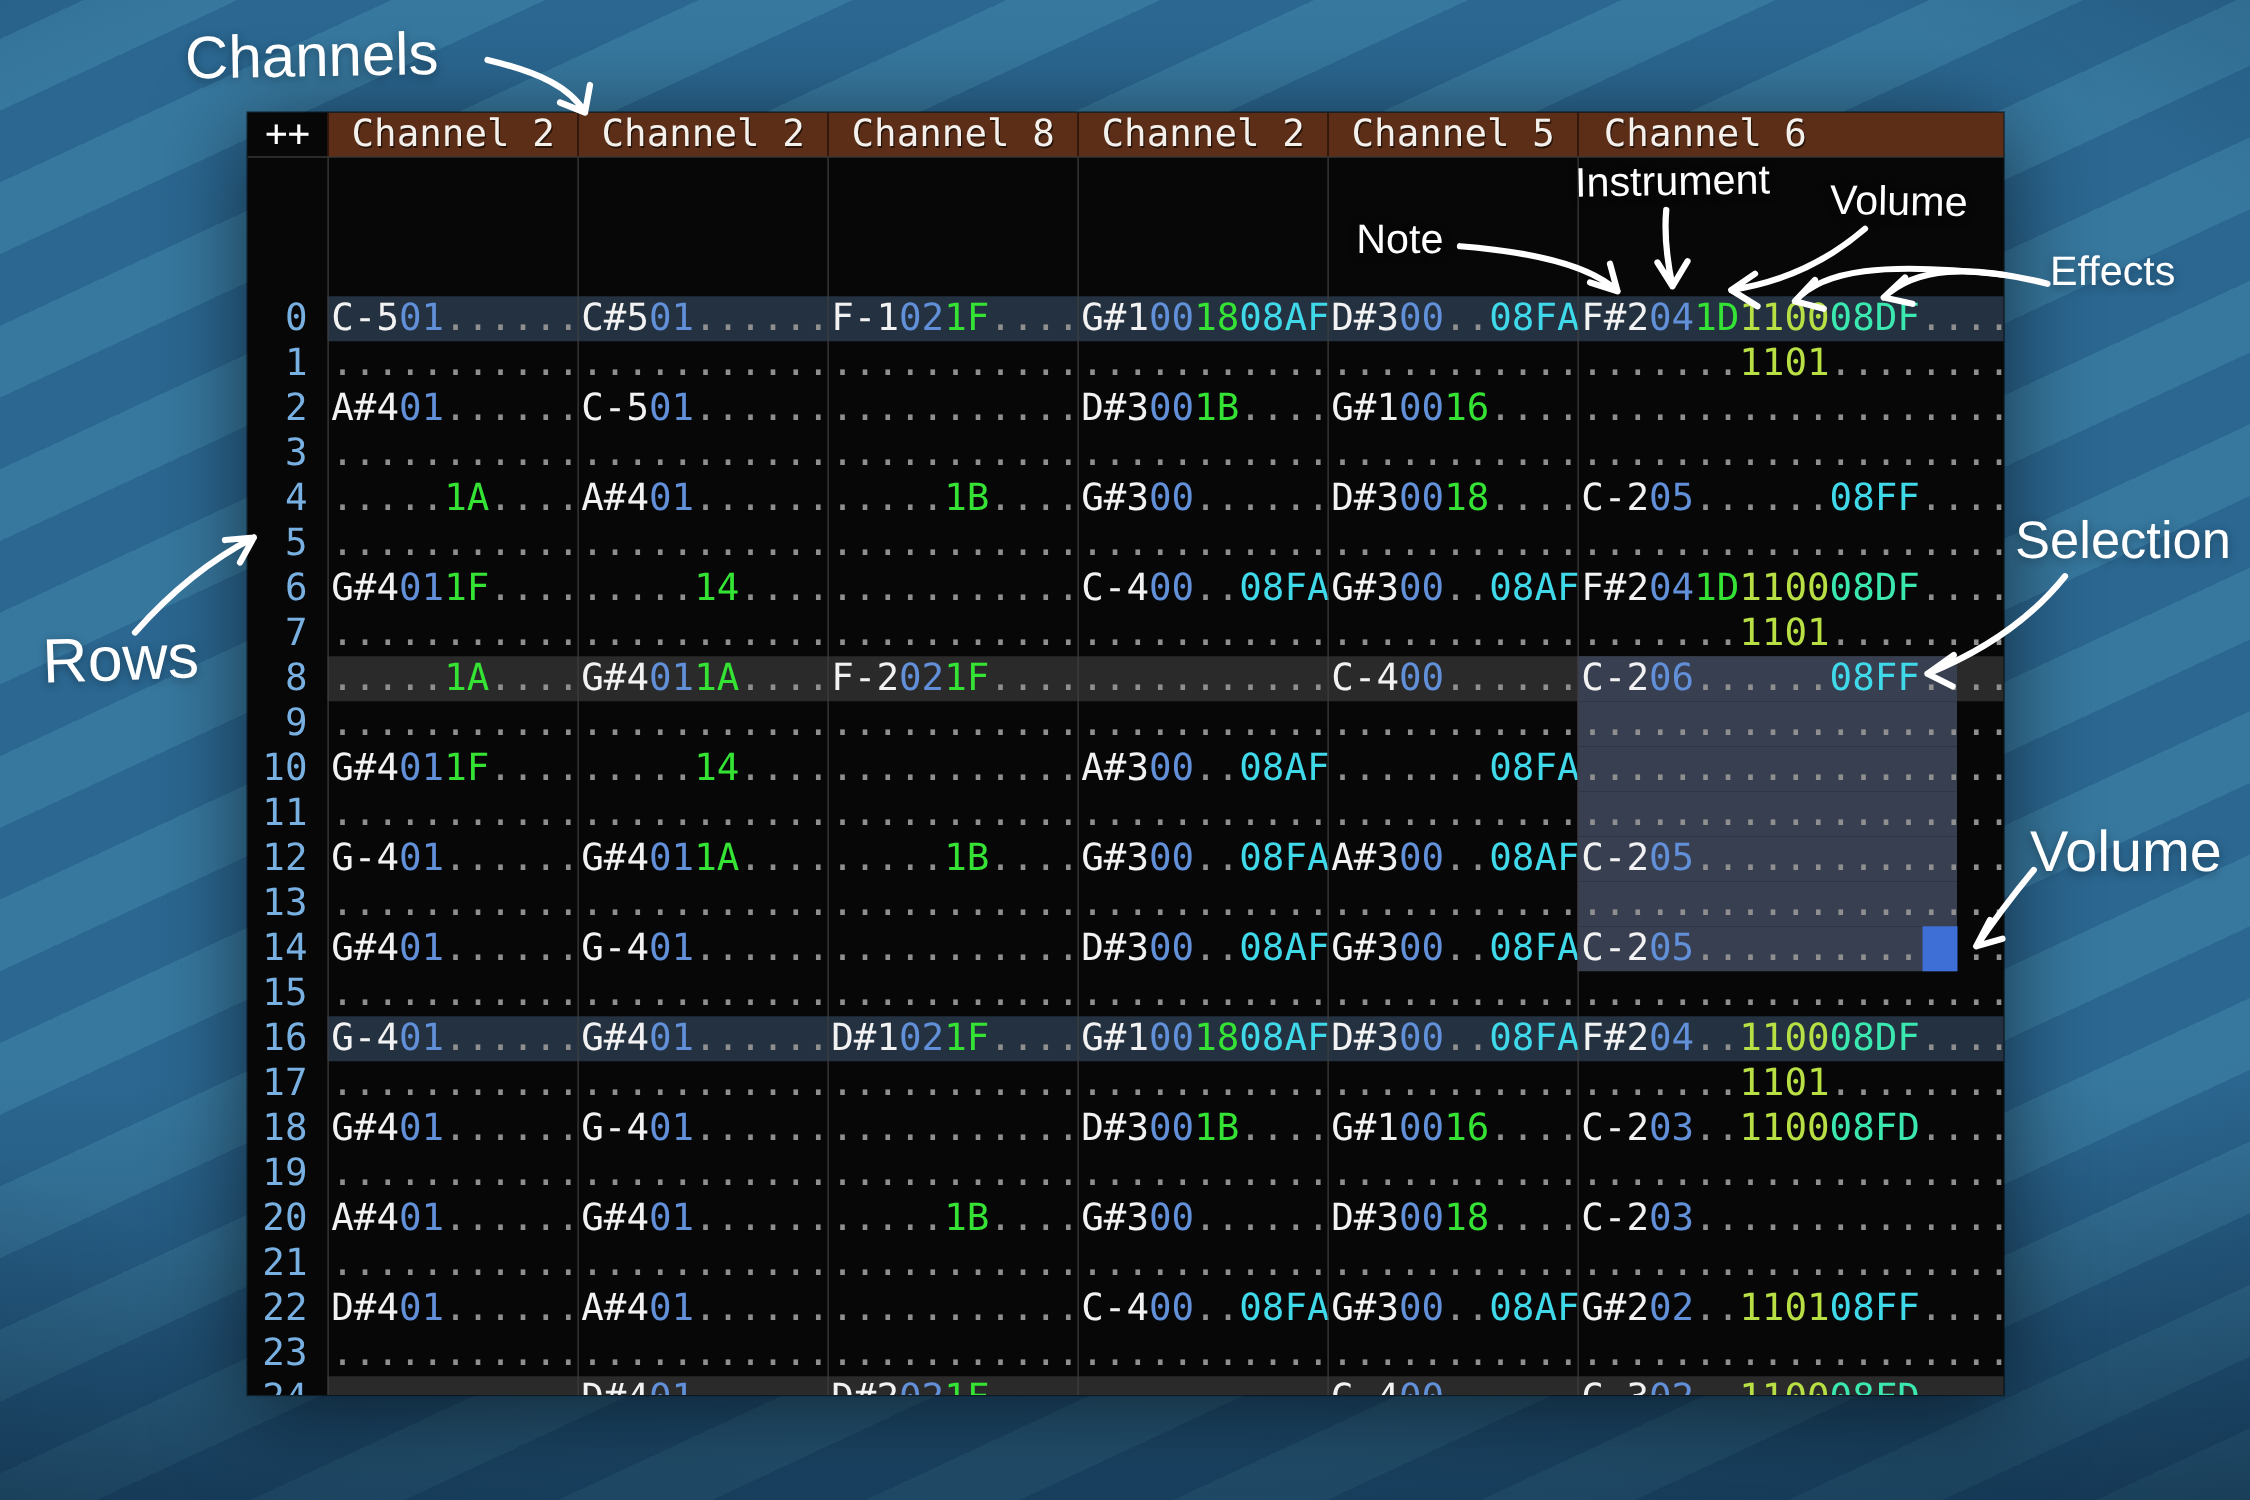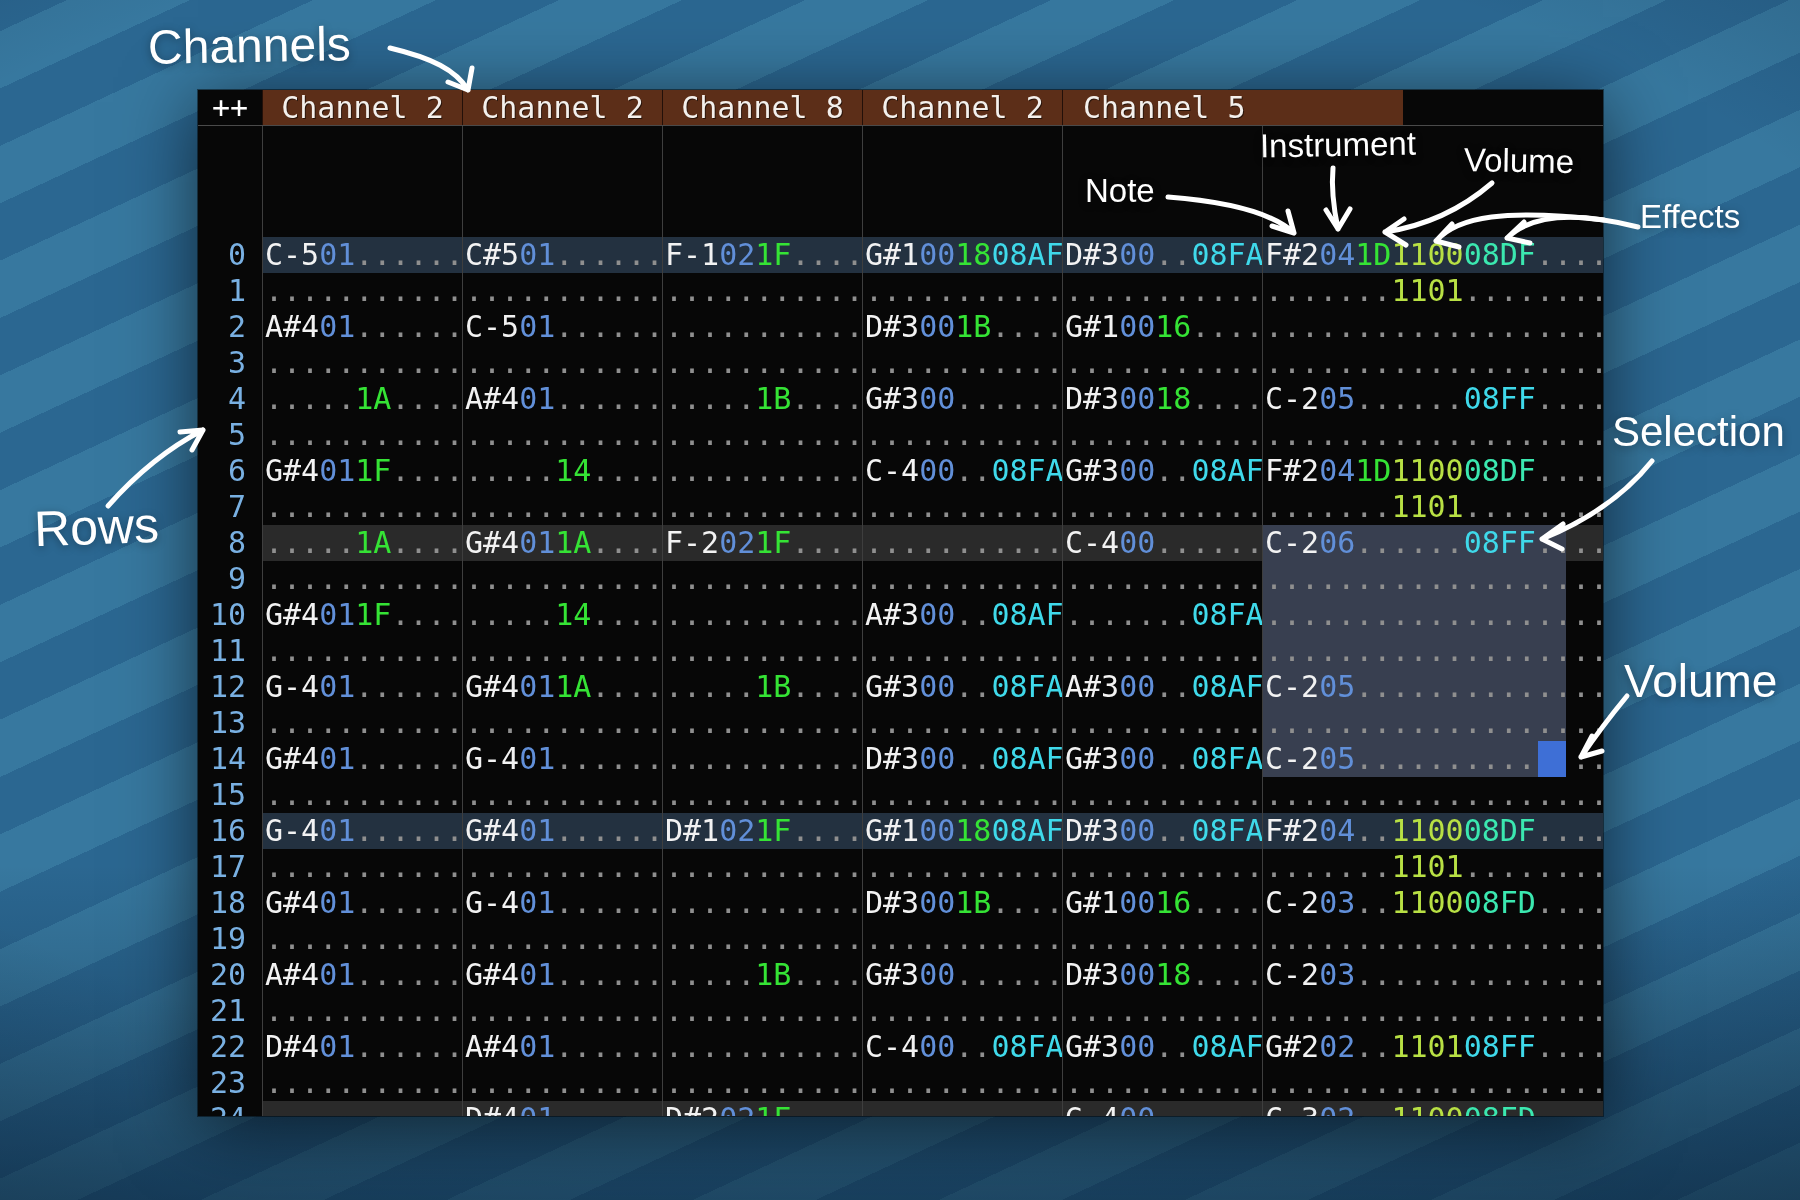--- a/index.html
+++ b/index.html
@@ -78,20 +78,21 @@
 <div class="vignette"></div>
 
 <div class="tracker">
   <div class="hdr">
     <div class="corner">++</div>
   <div class="chcell">Channel 2</div>
       <div class="chcell">Channel 2</div>
       <div class="chcell">Channel 8</div>
       <div class="chcell">Channel 2</div>
       <div class="chcell">Channel 5</div>
+      <div class="chcell">Channel 6</div>
     </div>
   <div id="rows">
       <div class="prow"><div class="rnum">0</div><div class="chans h2"><div class="cell"><span style="color: rgb(242, 242, 242);">C-5</span><span style="color: rgb(97, 143, 216);">01</span><span style="color: rgb(143, 143, 143);">..</span><span style="color: rgb(143, 143, 143);">....</span></div><div class="cell"><span style="color: rgb(242, 242, 242);">C#5</span><span style="color: rgb(97, 143, 216);">01</span><span style="color: rgb(143, 143, 143);">..</span><span style="color: rgb(143, 143, 143);">....</span></div><div class="cell"><span style="color: rgb(242, 242, 242);">F-1</span><span style="color: rgb(97, 143, 216);">02</span><span style="color: rgb(53, 227, 53);">1F</span><span style="color: rgb(143, 143, 143);">....</span></div><div class="cell"><span style="color: rgb(242, 242, 242);">G#1</span><span style="color: rgb(97, 143, 216);">00</span><span style="color: rgb(53, 227, 53);">18</span><span style="color: rgb(63, 217, 234);">08AF</span></div><div class="cell"><span style="color: rgb(242, 242, 242);">D#3</span><span style="color: rgb(97, 143, 216);">00</span><span style="color: rgb(143, 143, 143);">..</span><span style="color: rgb(63, 217, 234);">08FA</span></div><div class="cell c6"><span style="color: rgb(242, 242, 242);">F#2</span><span style="color: rgb(97, 143, 216);">04</span><span style="color: rgb(53, 227, 53);">1D</span><span style="color: rgb(184, 224, 68);">1100</span><span style="color: rgb(59, 232, 176);">08DF</span><span style="color: rgb(143, 143, 143);">....</span></div></div></div>
       <div class="prow"><div class="rnum">1</div><div class="chans"><div class="cell"><span style="color: rgb(143, 143, 143);">...</span><span style="color: rgb(143, 143, 143);">..</span><span style="color: rgb(143, 143, 143);">..</span><span style="color: rgb(143, 143, 143);">....</span></div><div class="cell"><span style="color: rgb(143, 143, 143);">...</span><span style="color: rgb(143, 143, 143);">..</span><span style="color: rgb(143, 143, 143);">..</span><span style="color: rgb(143, 143, 143);">....</span></div><div class="cell"><span style="color: rgb(143, 143, 143);">...</span><span style="color: rgb(143, 143, 143);">..</span><span style="color: rgb(143, 143, 143);">..</span><span style="color: rgb(143, 143, 143);">....</span></div><div class="cell"><span style="color: rgb(143, 143, 143);">...</span><span style="color: rgb(143, 143, 143);">..</span><span style="color: rgb(143, 143, 143);">..</span><span style="color: rgb(143, 143, 143);">....</span></div><div class="cell"><span style="color: rgb(143, 143, 143);">...</span><span style="color: rgb(143, 143, 143);">..</span><span style="color: rgb(143, 143, 143);">..</span><span style="color: rgb(143, 143, 143);">....</span></div><div class="cell c6"><span style="color: rgb(143, 143, 143);">...</span><span style="color: rgb(143, 143, 143);">..</span><span style="color: rgb(143, 143, 143);">..</span><span style="color: rgb(184, 224, 68);">1101</span><span style="color: rgb(143, 143, 143);">....</span><span style="color: rgb(143, 143, 143);">....</span></div></div></div>
       <div class="prow"><div class="rnum">2</div><div class="chans"><div class="cell"><span style="color: rgb(242, 242, 242);">A#4</span><span style="color: rgb(97, 143, 216);">01</span><span style="color: rgb(143, 143, 143);">..</span><span style="color: rgb(143, 143, 143);">....</span></div><div class="cell"><span style="color: rgb(242, 242, 242);">C-5</span><span style="color: rgb(97, 143, 216);">01</span><span style="color: rgb(143, 143, 143);">..</span><span style="color: rgb(143, 143, 143);">....</span></div><div class="cell"><span style="color: rgb(143, 143, 143);">...</span><span style="color: rgb(143, 143, 143);">..</span><span style="color: rgb(143, 143, 143);">..</span><span style="color: rgb(143, 143, 143);">....</span></div><div class="cell"><span style="color: rgb(242, 242, 242);">D#3</span><span style="color: rgb(97, 143, 216);">00</span><span style="color: rgb(53, 227, 53);">1B</span><span style="color: rgb(143, 143, 143);">....</span></div><div class="cell"><span style="color: rgb(242, 242, 242);">G#1</span><span style="color: rgb(97, 143, 216);">00</span><span style="color: rgb(53, 227, 53);">16</span><span style="color: rgb(143, 143, 143);">....</span></div><div class="cell c6"><span style="color: rgb(143, 143, 143);">...</span><span style="color: rgb(143, 143, 143);">..</span><span style="color: rgb(143, 143, 143);">..</span><span style="color: rgb(143, 143, 143);">....</span><span style="color: rgb(143, 143, 143);">....</span><span style="color: rgb(143, 143, 143);">....</span></div></div></div>
       <div class="prow"><div class="rnum">3</div><div class="chans"><div class="cell"><span style="color: rgb(143, 143, 143);">...</span><span style="color: rgb(143, 143, 143);">..</span><span style="color: rgb(143, 143, 143);">..</span><span style="color: rgb(143, 143, 143);">....</span></div><div class="cell"><span style="color: rgb(143, 143, 143);">...</span><span style="color: rgb(143, 143, 143);">..</span><span style="color: rgb(143, 143, 143);">..</span><span style="color: rgb(143, 143, 143);">....</span></div><div class="cell"><span style="color: rgb(143, 143, 143);">...</span><span style="color: rgb(143, 143, 143);">..</span><span style="color: rgb(143, 143, 143);">..</span><span style="color: rgb(143, 143, 143);">....</span></div><div class="cell"><span style="color: rgb(143, 143, 143);">...</span><span style="color: rgb(143, 143, 143);">..</span><span style="color: rgb(143, 143, 143);">..</span><span style="color: rgb(143, 143, 143);">....</span></div><div class="cell"><span style="color: rgb(143, 143, 143);">...</span><span style="color: rgb(143, 143, 143);">..</span><span style="color: rgb(143, 143, 143);">..</span><span style="color: rgb(143, 143, 143);">....</span></div><div class="cell c6"><span style="color: rgb(143, 143, 143);">...</span><span style="color: rgb(143, 143, 143);">..</span><span style="color: rgb(143, 143, 143);">..</span><span style="color: rgb(143, 143, 143);">....</span><span style="color: rgb(143, 143, 143);">....</span><span style="color: rgb(143, 143, 143);">....</span></div></div></div>
       <div class="prow"><div class="rnum">4</div><div class="chans"><div class="cell"><span style="color: rgb(143, 143, 143);">...</span><span style="color: rgb(143, 143, 143);">..</span><span style="color: rgb(53, 227, 53);">1A</span><span style="color: rgb(143, 143, 143);">....</span></div><div class="cell"><span style="color: rgb(242, 242, 242);">A#4</span><span style="color: rgb(97, 143, 216);">01</span><span style="color: rgb(143, 143, 143);">..</span><span style="color: rgb(143, 143, 143);">....</span></div><div class="cell"><span style="color: rgb(143, 143, 143);">...</span><span style="color: rgb(143, 143, 143);">..</span><span style="color: rgb(53, 227, 53);">1B</span><span style="color: rgb(143, 143, 143);">....</span></div><div class="cell"><span style="color: rgb(242, 242, 242);">G#3</span><span style="color: rgb(97, 143, 216);">00</span><span style="color: rgb(143, 143, 143);">..</span><span style="color: rgb(143, 143, 143);">....</span></div><div class="cell"><span style="color: rgb(242, 242, 242);">D#3</span><span style="color: rgb(97, 143, 216);">00</span><span style="color: rgb(53, 227, 53);">18</span><span style="color: rgb(143, 143, 143);">....</span></div><div class="cell c6"><span style="color: rgb(242, 242, 242);">C-2</span><span style="color: rgb(97, 143, 216);">05</span><span style="color: rgb(143, 143, 143);">..</span><span style="color: rgb(143, 143, 143);">....</span><span style="color: rgb(63, 217, 234);">08FF</span><span style="color: rgb(143, 143, 143);">....</span></div></div></div>
       <div class="prow"><div class="rnum">5</div><div class="chans"><div class="cell"><span style="color: rgb(143, 143, 143);">...</span><span style="color: rgb(143, 143, 143);">..</span><span style="color: rgb(143, 143, 143);">..</span><span style="color: rgb(143, 143, 143);">....</span></div><div class="cell"><span style="color: rgb(143, 143, 143);">...</span><span style="color: rgb(143, 143, 143);">..</span><span style="color: rgb(143, 143, 143);">..</span><span style="color: rgb(143, 143, 143);">....</span></div><div class="cell"><span style="color: rgb(143, 143, 143);">...</span><span style="color: rgb(143, 143, 143);">..</span><span style="color: rgb(143, 143, 143);">..</span><span style="color: rgb(143, 143, 143);">....</span></div><div class="cell"><span style="color: rgb(143, 143, 143);">...</span><span style="color: rgb(143, 143, 143);">..</span><span style="color: rgb(143, 143, 143);">..</span><span style="color: rgb(143, 143, 143);">....</span></div><div class="cell"><span style="color: rgb(143, 143, 143);">...</span><span style="color: rgb(143, 143, 143);">..</span><span style="color: rgb(143, 143, 143);">..</span><span style="color: rgb(143, 143, 143);">....</span></div><div class="cell c6"><span style="color: rgb(143, 143, 143);">...</span><span style="color: rgb(143, 143, 143);">..</span><span style="color: rgb(143, 143, 143);">..</span><span style="color: rgb(143, 143, 143);">....</span><span style="color: rgb(143, 143, 143);">....</span><span style="color: rgb(143, 143, 143);">....</span></div></div></div>
       <div class="prow"><div class="rnum">6</div><div class="chans"><div class="cell"><span style="color: rgb(242, 242, 242);">G#4</span><span style="color: rgb(97, 143, 216);">01</span><span style="color: rgb(53, 227, 53);">1F</span><span style="color: rgb(143, 143, 143);">....</span></div><div class="cell"><span style="color: rgb(143, 143, 143);">...</span><span style="color: rgb(143, 143, 143);">..</span><span style="color: rgb(53, 227, 53);">14</span><span style="color: rgb(143, 143, 143);">....</span></div><div class="cell"><span style="color: rgb(143, 143, 143);">...</span><span style="color: rgb(143, 143, 143);">..</span><span style="color: rgb(143, 143, 143);">..</span><span style="color: rgb(143, 143, 143);">....</span></div><div class="cell"><span style="color: rgb(242, 242, 242);">C-4</span><span style="color: rgb(97, 143, 216);">00</span><span style="color: rgb(143, 143, 143);">..</span><span style="color: rgb(63, 217, 234);">08FA</span></div><div class="cell"><span style="color: rgb(242, 242, 242);">G#3</span><span style="color: rgb(97, 143, 216);">00</span><span style="color: rgb(143, 143, 143);">..</span><span style="color: rgb(63, 217, 234);">08AF</span></div><div class="cell c6"><span style="color: rgb(242, 242, 242);">F#2</span><span style="color: rgb(97, 143, 216);">04</span><span style="color: rgb(53, 227, 53);">1D</span><span style="color: rgb(184, 224, 68);">1100</span><span style="color: rgb(59, 232, 176);">08DF</span><span style="color: rgb(143, 143, 143);">....</span></div></div></div>
       <div class="prow"><div class="rnum">7</div><div class="chans"><div class="cell"><span style="color: rgb(143, 143, 143);">...</span><span style="color: rgb(143, 143, 143);">..</span><span style="color: rgb(143, 143, 143);">..</span><span style="color: rgb(143, 143, 143);">....</span></div><div class="cell"><span style="color: rgb(143, 143, 143);">...</span><span style="color: rgb(143, 143, 143);">..</span><span style="color: rgb(143, 143, 143);">..</span><span style="color: rgb(143, 143, 143);">....</span></div><div class="cell"><span style="color: rgb(143, 143, 143);">...</span><span style="color: rgb(143, 143, 143);">..</span><span style="color: rgb(143, 143, 143);">..</span><span style="color: rgb(143, 143, 143);">....</span></div><div class="cell"><span style="color: rgb(143, 143, 143);">...</span><span style="color: rgb(143, 143, 143);">..</span><span style="color: rgb(143, 143, 143);">..</span><span style="color: rgb(143, 143, 143);">....</span></div><div class="cell"><span style="color: rgb(143, 143, 143);">...</span><span style="color: rgb(143, 143, 143);">..</span><span style="color: rgb(143, 143, 143);">..</span><span style="color: rgb(143, 143, 143);">....</span></div><div class="cell c6"><span style="color: rgb(143, 143, 143);">...</span><span style="color: rgb(143, 143, 143);">..</span><span style="color: rgb(143, 143, 143);">..</span><span style="color: rgb(184, 224, 68);">1101</span><span style="color: rgb(143, 143, 143);">....</span><span style="color: rgb(143, 143, 143);">....</span></div></div></div>

